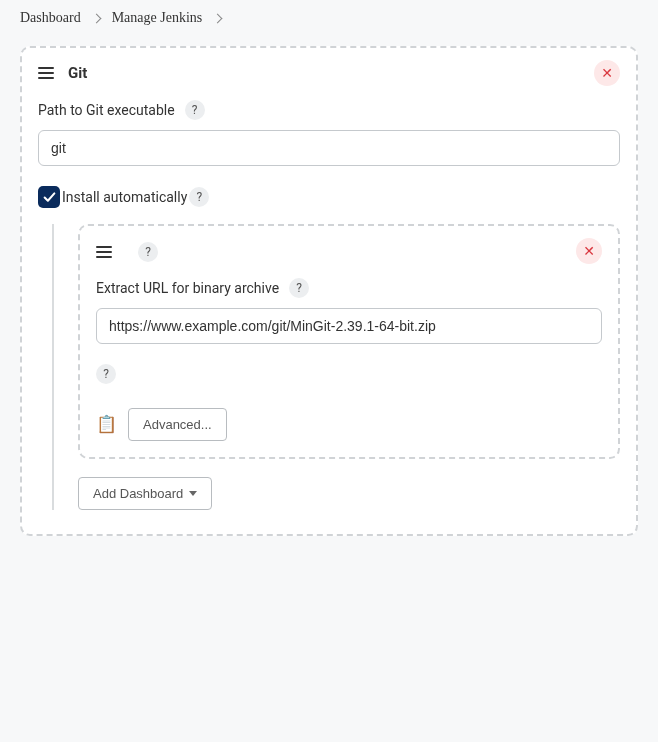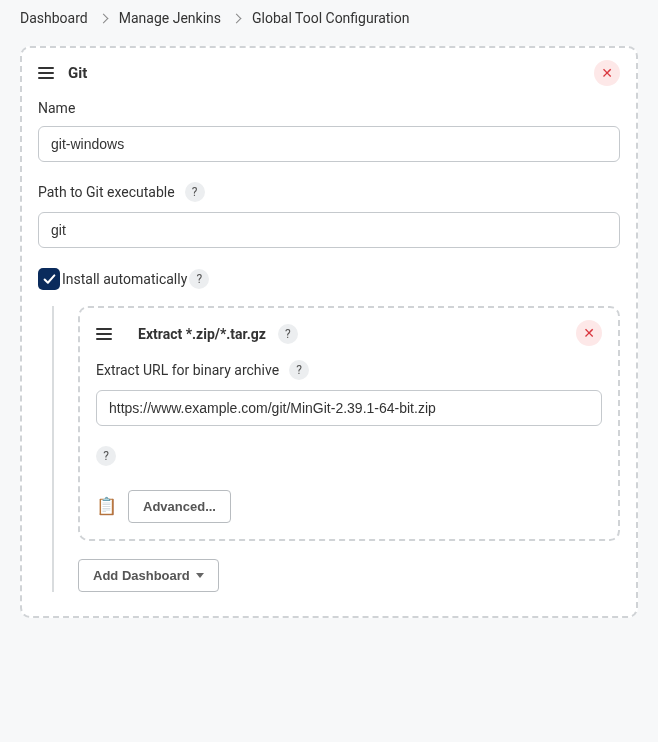--- a/index.html
+++ b/index.html
@@ -14,20 +14,21 @@
       height: 742px;
       color: #333;
     }
     .breadcrumb {
       display: flex;
       align-items: center;
       padding: 10px 20px;
       background: #f7f8f9;
       font-size: 14px;
       gap: 12px;
+      font-family: Liberation Serif, serif;
     }
     .breadcrumb-item {
       color: #333;
       cursor: pointer;
     }
     .main {
       padding: 20px;
       padding-top: 10px;
     }
     .panel {
@@ -179,21 +180,21 @@
       font-size: 17px;
       line-height: 1;
     }
     .btn {
       padding: 8px 14px;
       border: 1px solid #b8bcc0;
       border-radius: 4px;
       background: #fff;
       font-size: 13px;
       color: #555;
-      font-weight: 700;
+      font-weight: 400;
       cursor: pointer;
       display: inline-flex;
       align-items: center;
       gap: 6px;
     }
     .caret-down {
       display: inline-block;
       width: 0;
       height: 0;
       border-left: 4px solid transparent;
@@ -210,41 +211,34 @@
     }
   </style>
 </head>
 <body>
 
 <div class="breadcrumb">
   <span class="breadcrumb-item">Dashboard</span>
   <span class="bc-chev"></span>
   <span class="breadcrumb-item">Manage Jenkins</span>
   <span class="bc-chev"></span>
-  <span class="breadcrumb-item">Global Tool Configuration</span>
 </div>
 
 <div class="main">
   <div class="panel">
     <div class="panel-header">
       <span class="drag-icon">
           <span></span>
           <span></span>
           <span></span>
         </span>
       <span class="panel-title">Git</span>
       <span class="close-btn">✕</span>
     </div>
 
-    <div class="field">
-      <div class="field-label">
-        <span>Name</span>
-      </div>
-      <input type="text" class="text-input" value="git-windows" style="">
-    </div>
 
     <div class="field">
       <div class="field-label">
         <span>Path to Git executable</span>
         <span class="help-icon">?</span>
       </div>
       <input type="text" class="text-input" value="git" style="">
     </div>
 
     <div class="checkbox-row">
@@ -260,21 +254,20 @@
     <div class="installer-section">
       <div class="vline"></div>
       <div class="installer-body">
         <div class="inner-panel">
           <div class="inner-panel-header">
             <span class="drag-icon">
                 <span></span>
                 <span></span>
                 <span></span>
               </span>
-            <span class="inner-panel-title">Extract *.zip/*.tar.gz</span>
             <span class="help-icon">?</span>
             <span class="close-btn">✕</span>
           </div>
 
           <div class="field">
             <div class="field-label">
               <span>Extract URL for binary archive</span>
               <span class="help-icon">?</span>
             </div>
             <input type="text" class="text-input" value="https://www.example.com/git/MinGit-2.39.1-64-bit.zip" style="">

